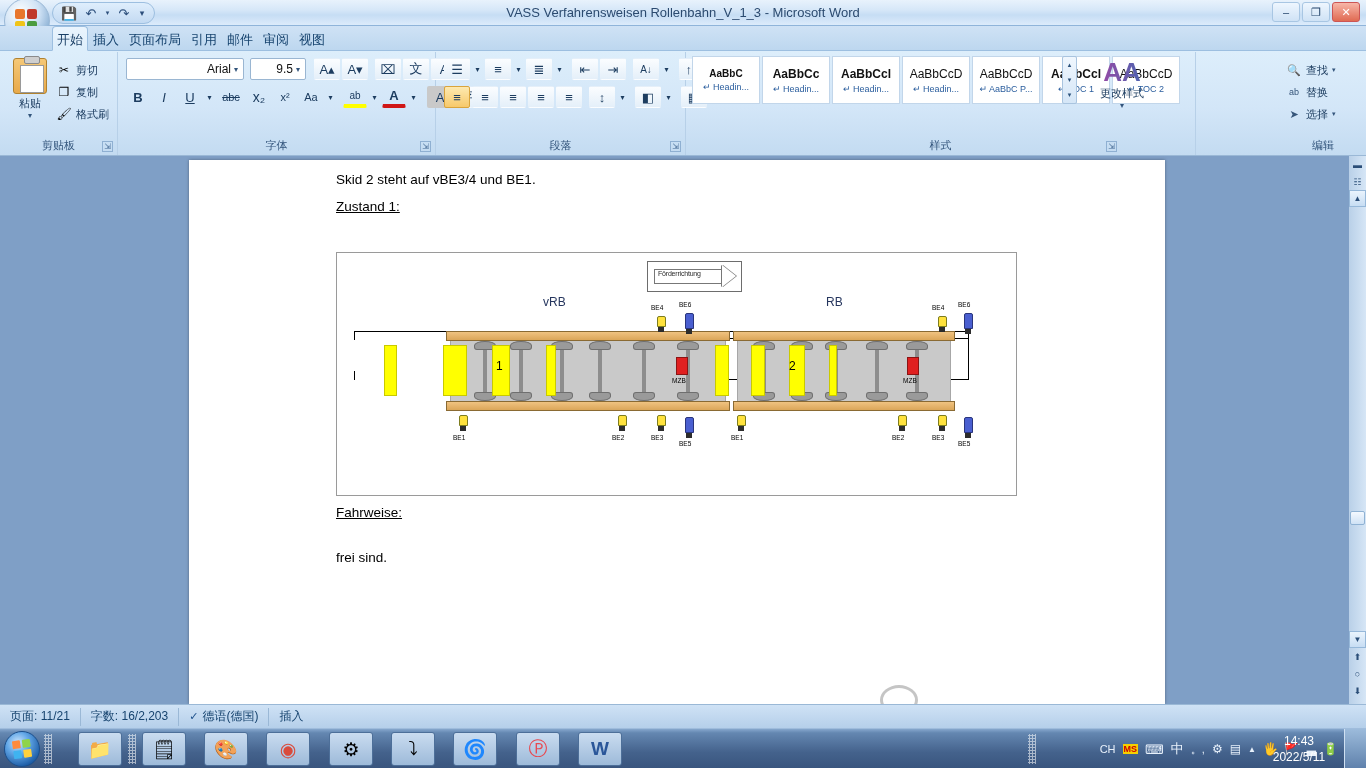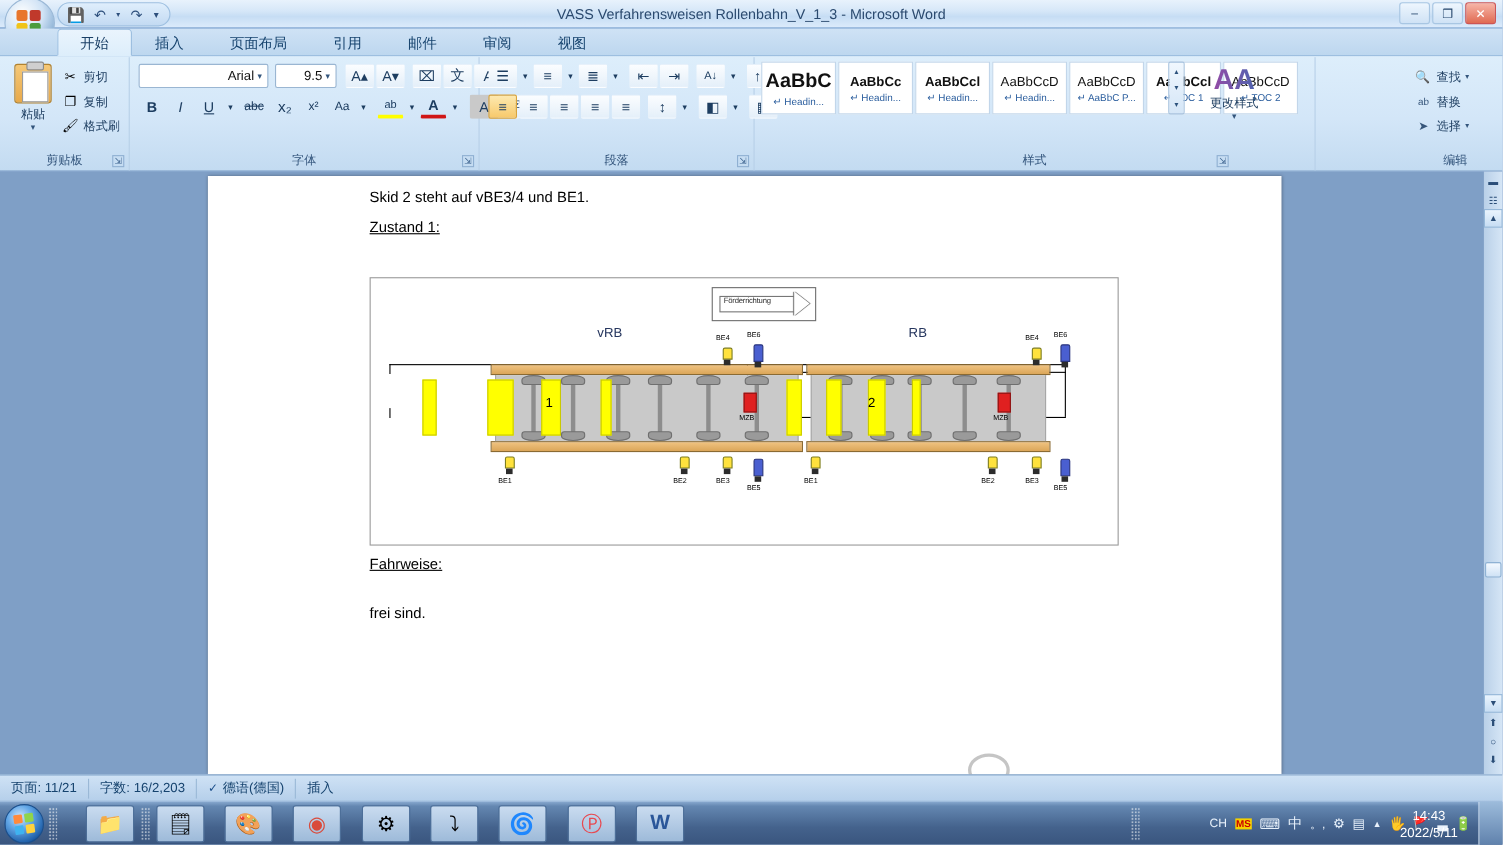--- a/index.html
+++ b/index.html
@@ -46,21 +46,21 @@
   .wbtn { width:28px; height:20px; display:flex; align-items:center; justify-content:center;
           font-size:11px; color:#24456b; border:1px solid #a8c6e3;
           background:linear-gradient(180deg,#eef6fe,#cfe2f5); border-radius:3px;}
   .wbtn.close { background:linear-gradient(180deg,#f7b6a8,#e06a52); border-color:#c55; color:#fff;}
 
   
   #tabbar { position:absolute; left:0; top:26px; width:1366px; height:25px;
     background: linear-gradient(180deg,#cfe2f5 0%, #bdd7ef 100%);
     border-bottom:1px solid #9dbfe0; }
   .tabs { position:absolute; left:52px; top:0; display:flex; height:25px; }
-  .tab { padding:0 20px; line-height:25px; font-size:13px; color:#16436e; cursor:default;
+  .tab { padding:0 4px; line-height:25px; font-size:13px; color:#16436e; cursor:default;
          border:1px solid transparent; border-bottom:none; }
   .tab.active { background:linear-gradient(180deg,#eaf4fd,#ddeefb);
     border:1px solid #9dbfe0; border-bottom:1px solid #ddeefb;
     border-radius:4px 4px 0 0; color:#1a3f66; }
 
   
   #ribbon { position:absolute; left:0; top:51px; width:1366px; height:105px;
     background: linear-gradient(180deg,#ddeefb 0%, #d3e6f8 55%, #c3dbf1 100%);
     border-bottom:1px solid #9ab8d6; }
   .group { position:absolute; top:1px; height:103px; border-right:1px solid #b7d0e8; }
@@ -98,21 +98,21 @@
          font-size:13px; color:#1d3d60; border:1px solid transparent; border-radius:2px; }
   .btn.sel { background:linear-gradient(180deg,#fde9b0,#f7c96b); border-color:#d9a43c;}
 
   
   #g-para { left:436px; width:250px; }
   
   #g-style { left:686px; width:510px; }
   .stylebox { position:absolute; left:6px; top:4px; display:flex; gap:2px; }
   .sty { width:68px; height:48px; background:#fff; border:1px solid #c2d6ea;
          display:flex; flex-direction:column; align-items:center; justify-content:center; overflow:hidden;}
-  .sty .big { font-size:18px; color:#111; white-space:nowrap; }
+  .sty .big { font-size:10px; color:#111; white-space:nowrap; }
   .sty .sub { font-size:9px; color:#2b5e9e; white-space:nowrap; margin-top:3px;}
   .sty.b .big { font-weight:bold; }
   .sty.sm .big { font-size:12px; }
   .stylescroll { position:absolute; right:118px; top:4px; width:15px; height:48px;
      display:flex; flex-direction:column; border:1px solid #a9c4df; border-radius:2px;
      background:linear-gradient(180deg,#f0f7fe,#d5e6f7);}
   .stylescroll div { flex:1; display:flex; align-items:center; justify-content:center; font-size:7px; color:#2c527c;}
   .chstyle { position:absolute; right:36px; top:6px; width:74px; text-align:center;}
   .chstyle .aa { font-size:26px; line-height:28px; font-weight:bold;
      background:linear-gradient(90deg,#b43fa0,#2f6fb5); -webkit-background-clip:text; background-clip:text; color:transparent;}

